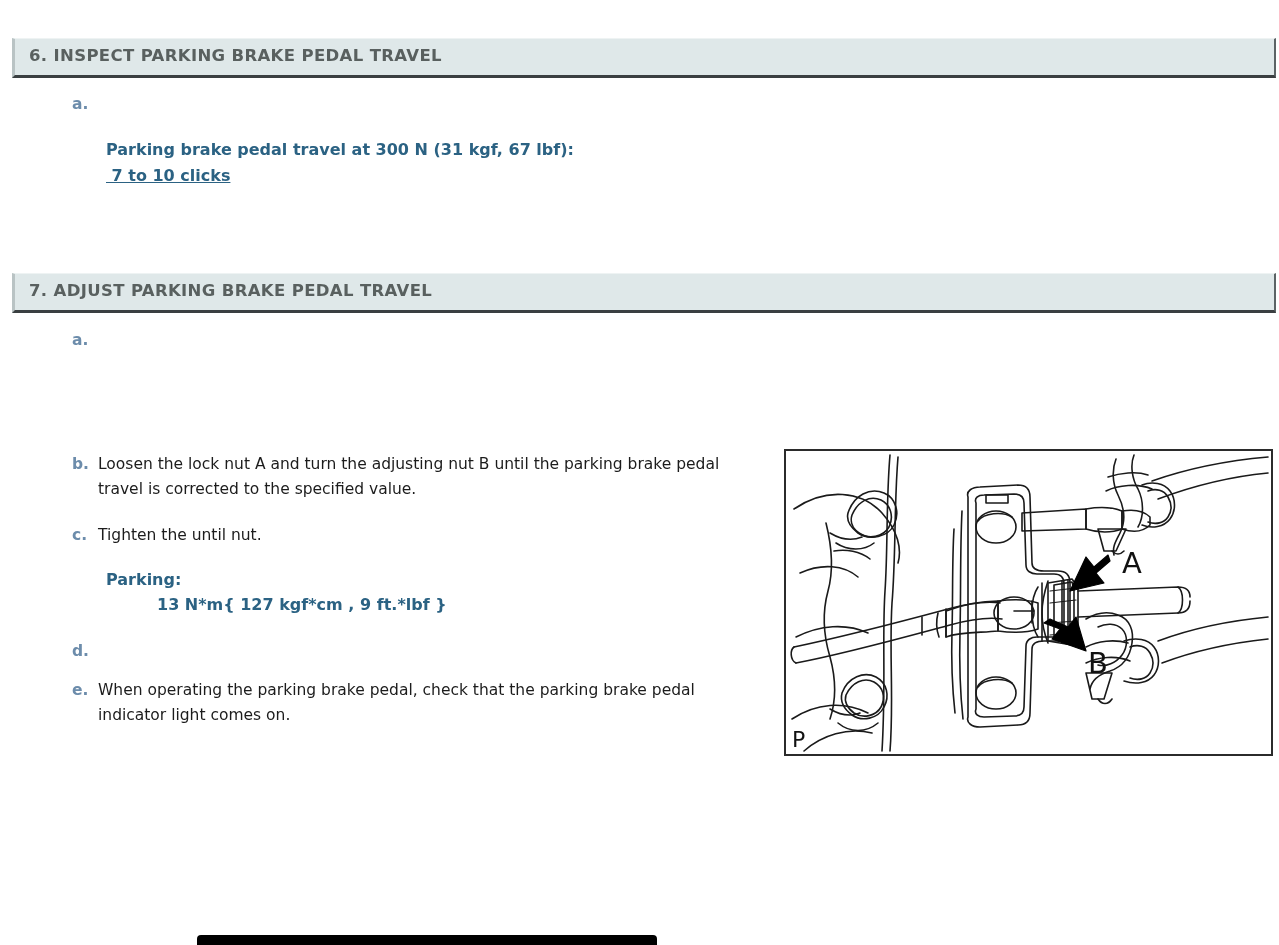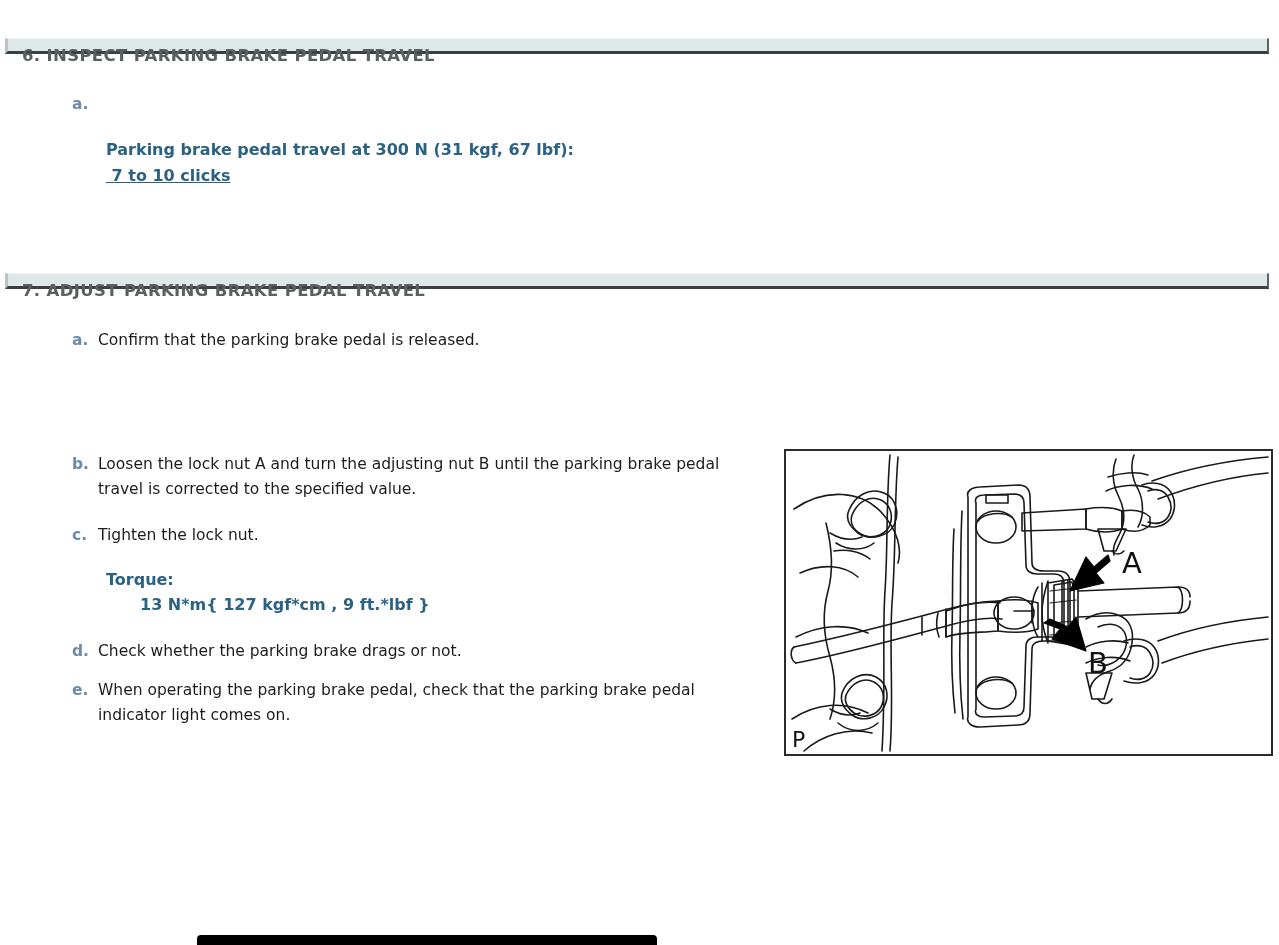--- a/index.html
+++ b/index.html
@@ -12,23 +12,23 @@
     height: 945px;
     position: relative;
     overflow: hidden;
     font-family: "DejaVu Sans", "Liberation Sans", sans-serif;
     color: #1a1a1a;
   }
 
   
   .section-header {
     position: absolute;
-    left: 5px;
+    left: 12px;
     width: 1264px;
-    height: 16px;
+    height: 40px;
     box-sizing: border-box;
     background: #dfe8e9;
     border-left: 3px solid #b9c3c4;
     border-bottom: 3px solid #3a3f41;
     border-right: 2px solid #5b6365;
     border-top: 1px solid #eef3f3;
   }
   .section-header .section-title {
     position: absolute;
     left: 14px;
@@ -110,39 +110,37 @@
 
 <div class="spec" style="left:106px; top:137px;">Parking brake pedal travel at 300 N (31 kgf, 67 lbf):</div>
 <div class="spec" style="left:106px; top:163px;text-decoration:underline;"> 7 to 10 clicks</div>
 
 <div class="section-header" style="top:273px;">
   <div class="section-title">7. ADJUST PARKING BRAKE PEDAL TRAVEL</div>
 </div>
 
 <div class="step" style="left:72px; top:328px; width:700px;">
   <span class="step-letter">a.</span>
-  <span class="step-text">Confirm that the parking brake pedal is released.</span>
 </div>
 
 <div class="step" style="left:72px; top:452px; width:690px;">
   <span class="step-letter">b.</span>
   <span class="step-text">Loosen the lock nut A and turn the adjusting nut B until the parking brake pedal travel is corrected to the specified value.</span>
 </div>
 
 <div class="step" style="left:72px; top:523px; width:600px;">
   <span class="step-letter">c.</span>
-  <span class="step-text">Tighten the lock nut.</span>
-</div>
-
-<div class="spec" style="left:106px; top:567px;">Torque:</div>
-<div class="spec" style="left:140px; top:592px;">13 N*m{ 127 kgf*cm , 9 ft.*lbf }</div>
+  <span class="step-text">Tighten the until nut.</span>
+</div>
+
+<div class="spec" style="left:106px; top:567px;">Parking:</div>
+<div class="spec" style="left:157px; top:592px;">13 N*m{ 127 kgf*cm , 9 ft.*lbf }</div>
 
 <div class="step" style="left:72px; top:639px; width:600px;">
   <span class="step-letter">d.</span>
-  <span class="step-text">Check whether the parking brake drags or not.</span>
 </div>
 
 <div class="step" style="left:72px; top:678px; width:670px;">
   <span class="step-letter">e.</span>
   <span class="step-text">When operating the parking brake pedal, check that the parking brake pedal indicator light comes on.</span>
 </div>
 
 <div class="figure-frame">
   <svg width="485" height="303" viewBox="0 0 485 303">
     <g fill="none" stroke="#1a1a1a" stroke-width="1.6" stroke-linecap="round" stroke-linejoin="round">

